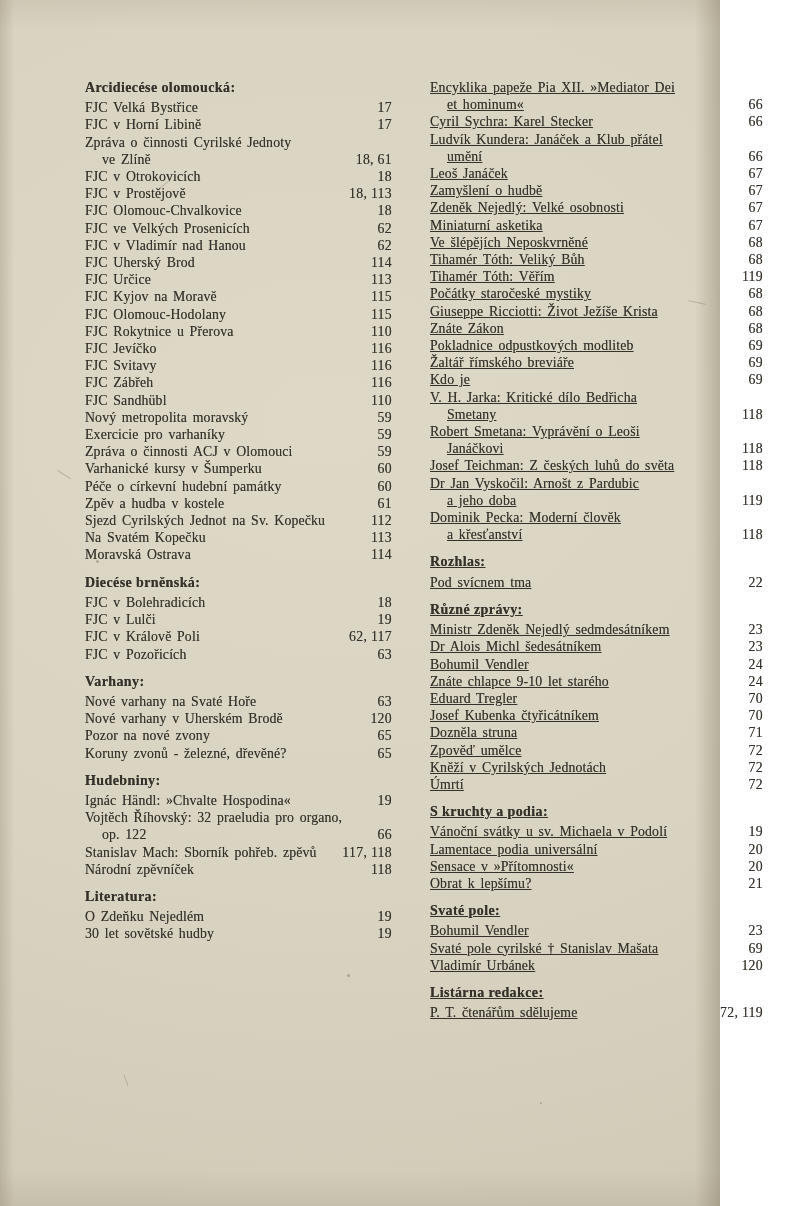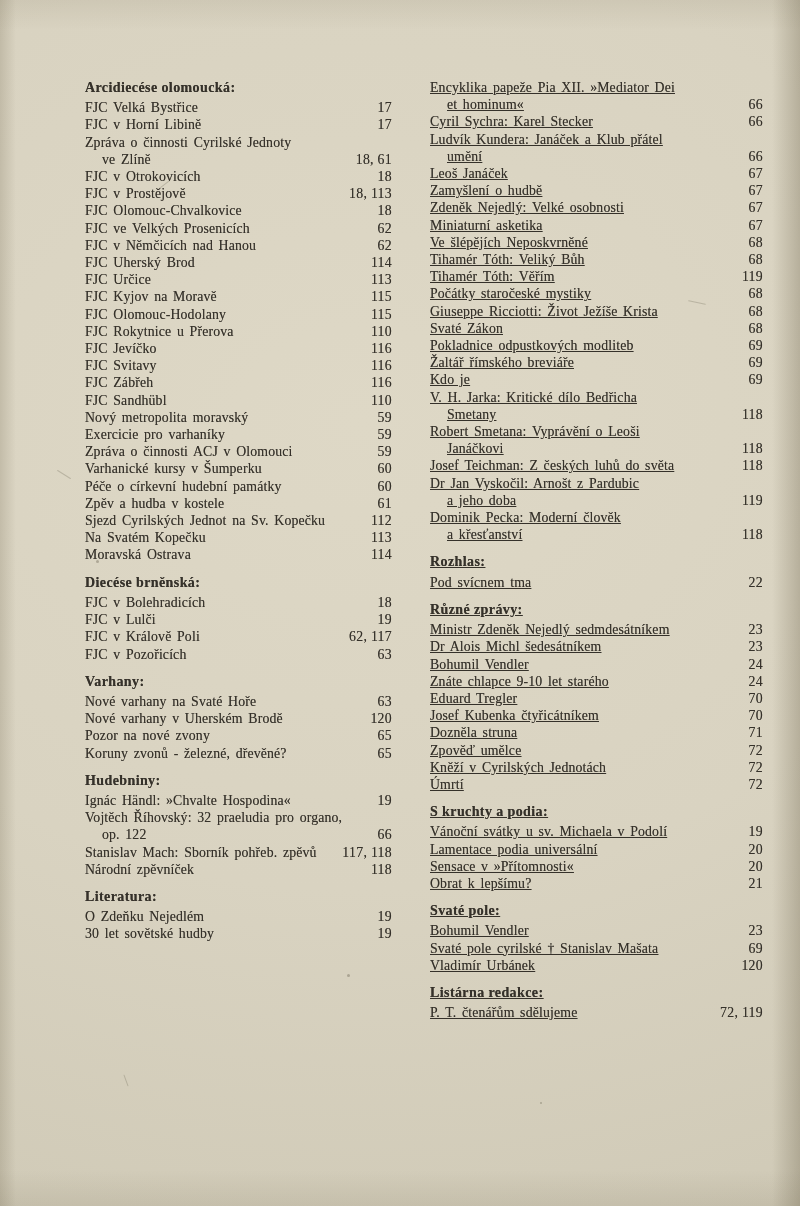--- a/index.html
+++ b/index.html
@@ -3,21 +3,21 @@
 <meta charset="utf-8">
 <title>Document</title>
 <style>
   html, body {
     margin: 0; padding: 0;
     width: 800px; height: 1206px;
     overflow: hidden;
   }
   .page {
     position: relative;
-    width: 800px; height: 1206px;
+    width: 720px; height: 1206px;
     background:
       linear-gradient(90deg, rgba(100,90,65,.20) 0, rgba(0,0,0,0) 2%, rgba(0,0,0,0) 96.5%, rgba(90,80,55,.28) 100%),
       linear-gradient(180deg, rgba(110,100,75,.10) 0, rgba(0,0,0,0) 2.5%, rgba(0,0,0,0) 97%, rgba(110,100,75,.12) 100%),
       radial-gradient(1100px 850px at 45% 35%, #ded8c6 0%, #d9d3c1 55%, #d0cab7 100%);
     font-family: "Liberation Serif", "DejaVu Serif", serif;
     color: #35312a;
   }
   .content {
     position: absolute;
     left: 85px; top: 79px;
@@ -96,21 +96,21 @@
         </div>
         <div class="entry">
           <span class="label">FJC Olomouc-Chvalkovice</span>
           <span class="pages">18</span>
         </div>
         <div class="entry">
           <span class="label">FJC ve Velkých Prosenicích</span>
           <span class="pages">62</span>
         </div>
         <div class="entry">
-          <span class="label">FJC v Němčicích nad Hanou</span>
+          <span class="label">FJC v Vladimír nad Hanou</span>
           <span class="pages">62</span>
         </div>
         <div class="entry">
           <span class="label">FJC Uherský Brod</span>
           <span class="pages">114</span>
         </div>
         <div class="entry">
           <span class="label">FJC Určice</span>
           <span class="pages">113</span>
         </div>
@@ -285,21 +285,21 @@
         </div>
         <div class="entry">
           <span class="label">Počátky staročeské mystiky</span>
           <span class="pages">68</span>
         </div>
         <div class="entry">
           <span class="label">Giuseppe Ricciotti: Život Ježíše Krista</span>
           <span class="pages">68</span>
         </div>
         <div class="entry">
-          <span class="label">Svaté Zákon</span>
+          <span class="label">Znáte Zákon</span>
           <span class="pages">68</span>
         </div>
         <div class="entry">
           <span class="label">Pokladnice odpustkových modliteb</span>
           <span class="pages">69</span>
         </div>
         <div class="entry">
           <span class="label">Žaltář římského breviáře</span>
           <span class="pages">69</span>
         </div>

